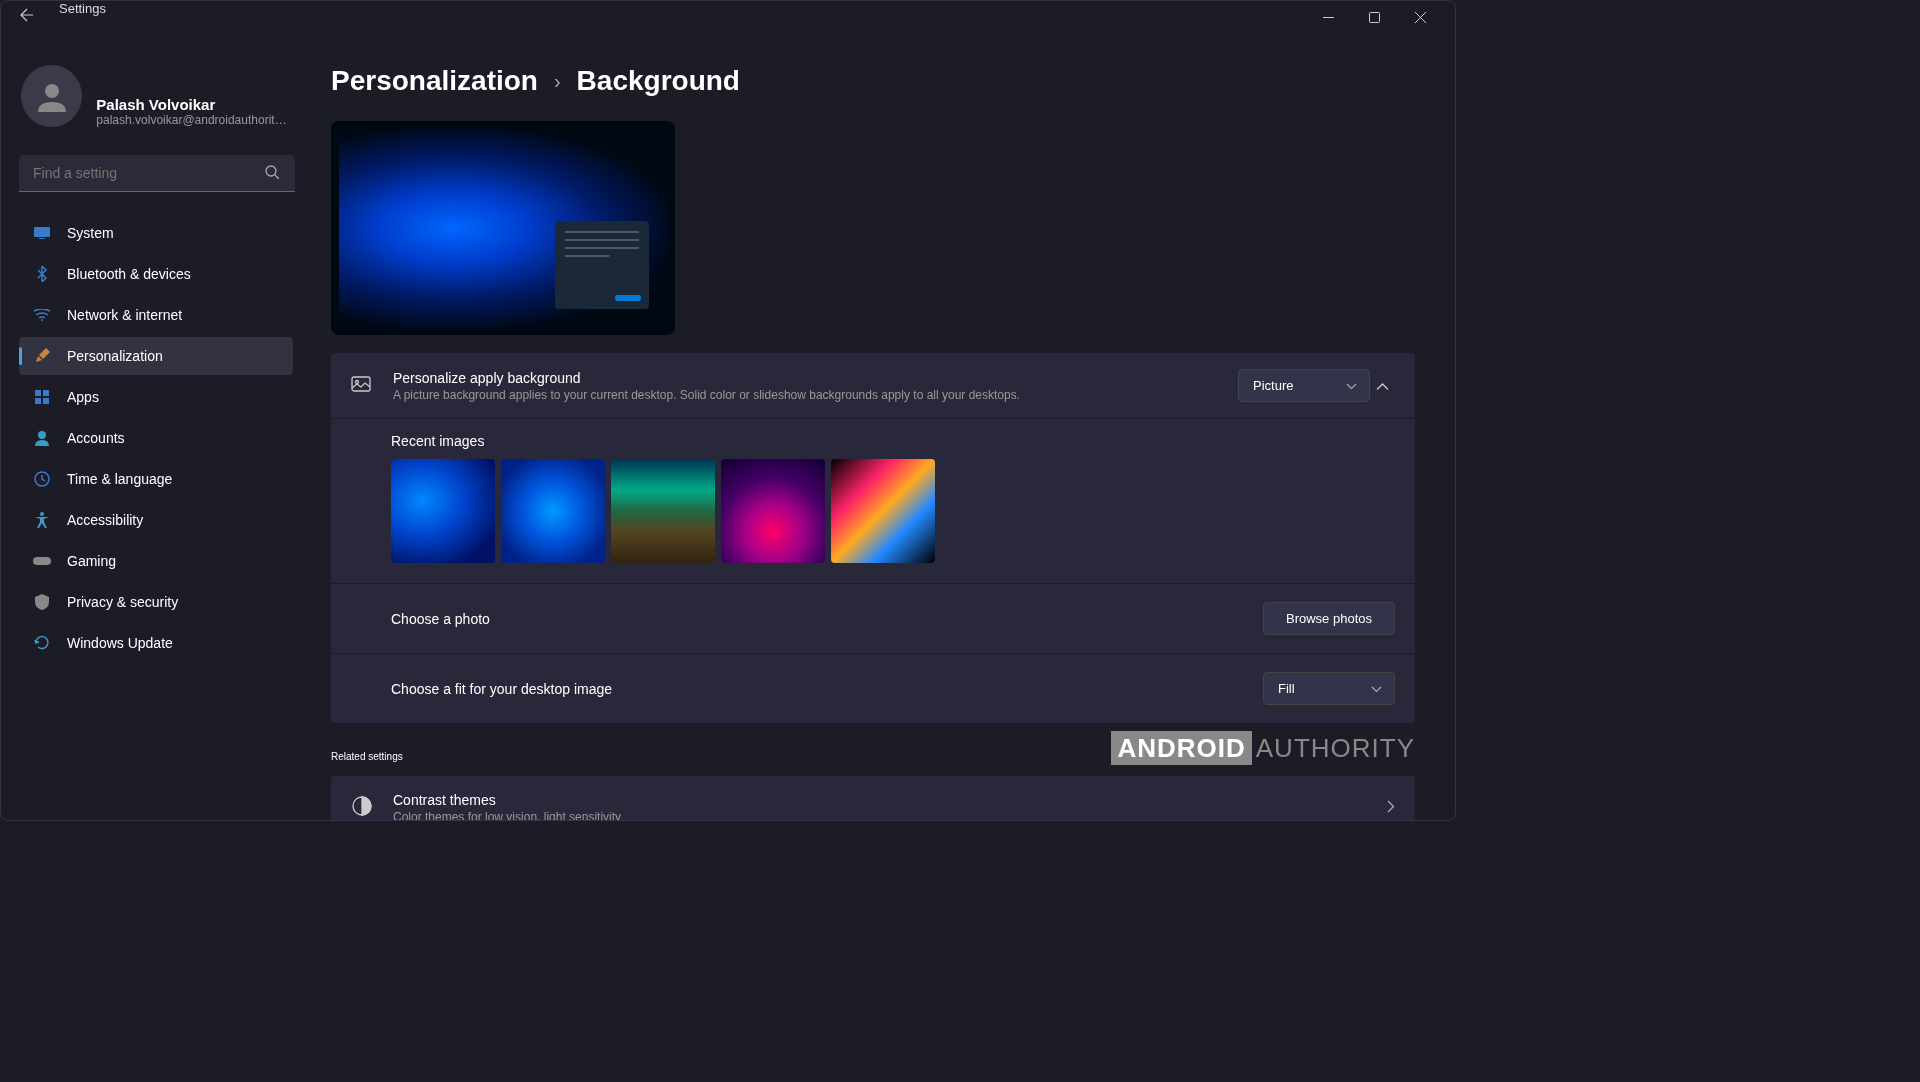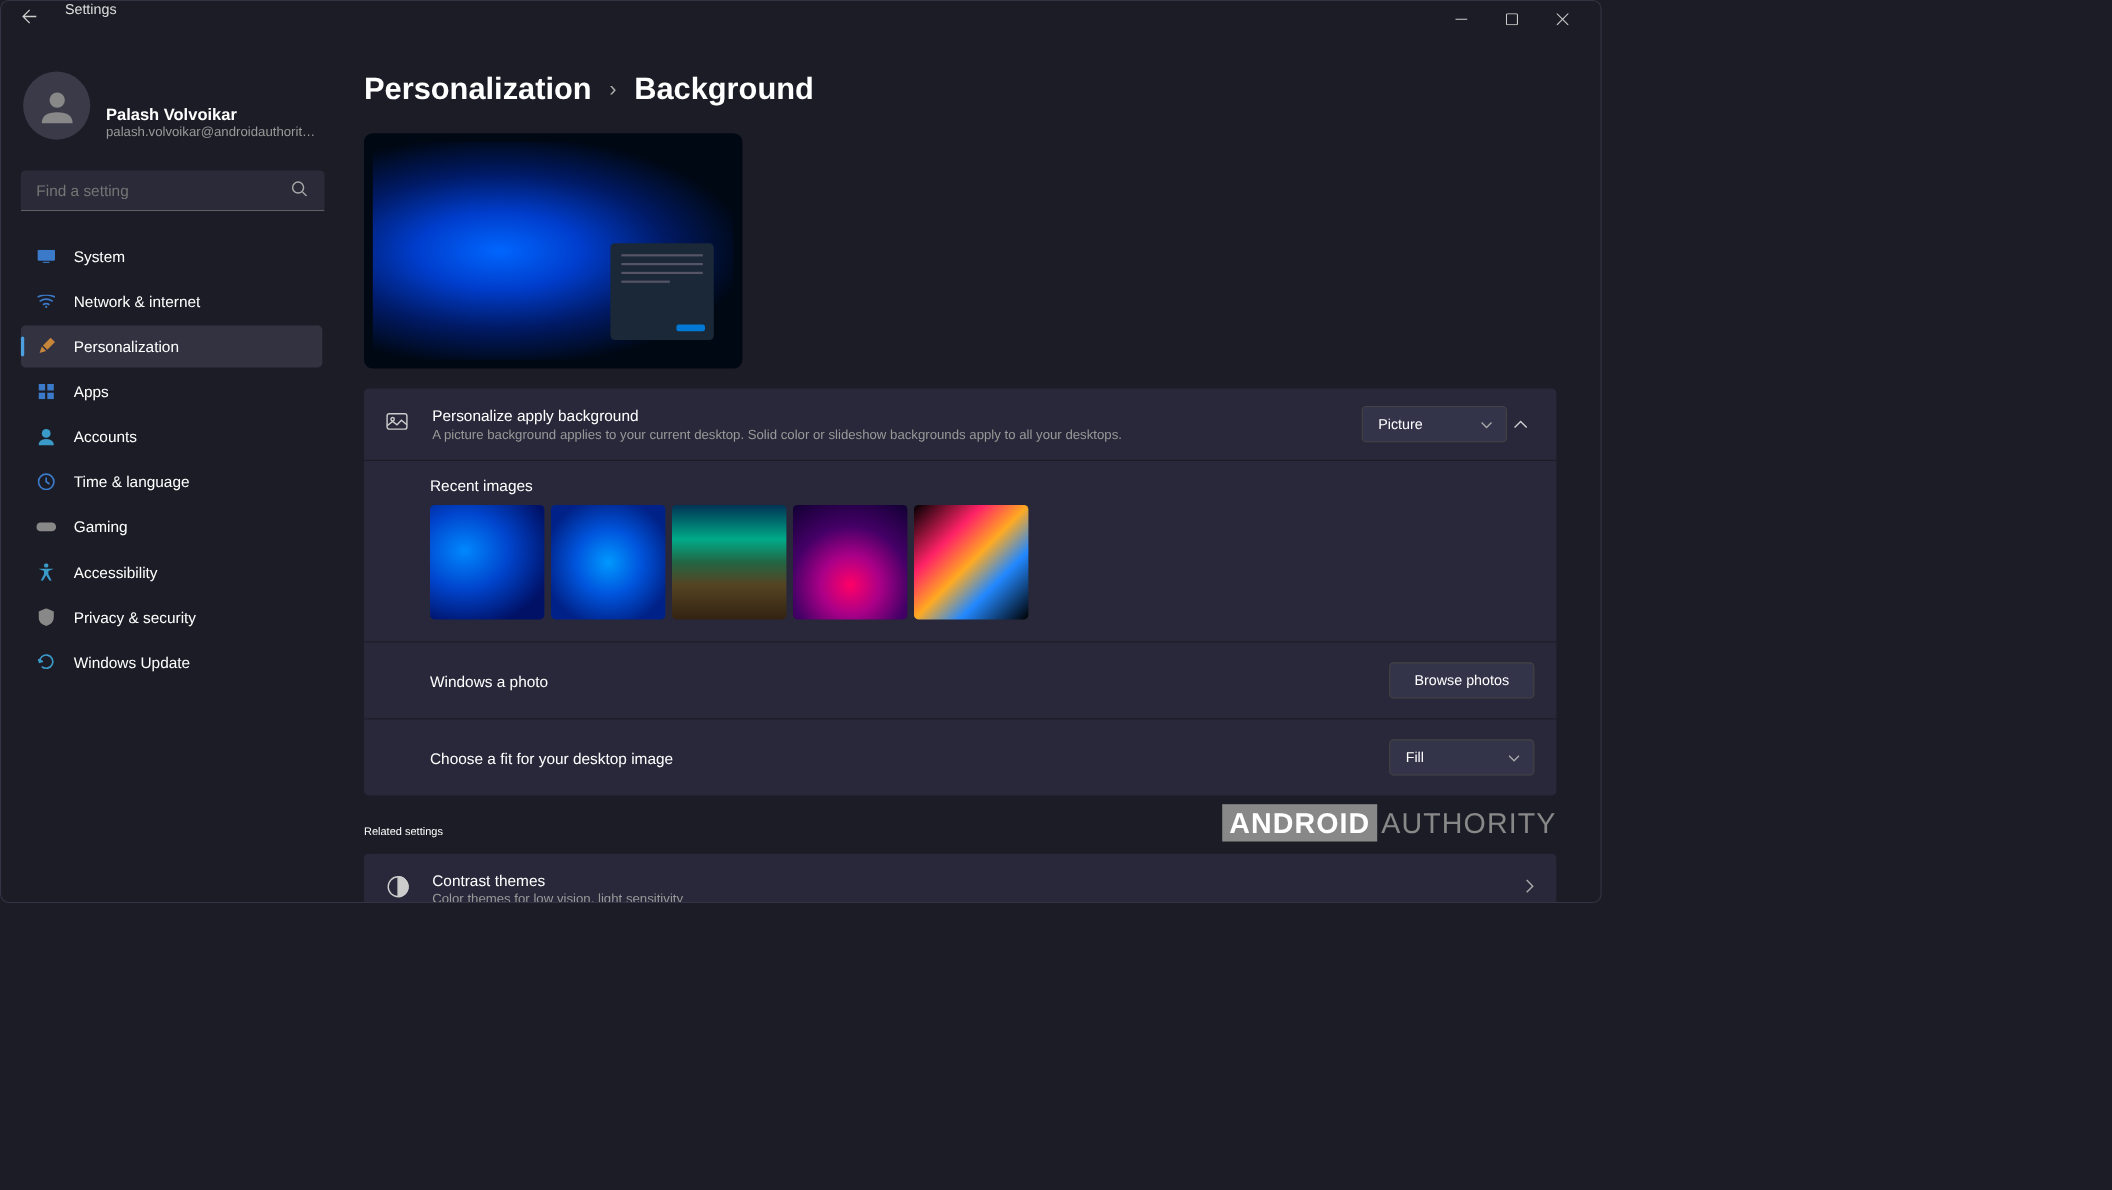--- a/index.html
+++ b/index.html
@@ -473,20 +473,28 @@
             <span class="nav-icon" style="color: rgb(58, 122, 200);">
               <svg width="16" height="12" viewBox="0 0 16 12" fill="currentColor">
                 <rect width="16" height="10" rx="1"></rect>
                 <rect x="5" y="11" width="6" height="1"></rect>
               </svg>
             </span>
             <span>System</span>
           </li>
           <li class="nav-item">
             <span class="nav-icon" style="color: rgb(58, 122, 200);">
+              <svg width="10" height="16" viewBox="0 0 10 16" fill="currentColor">
+                <path d="M5 0 L9 4 L5 8 L9 12 L5 16 L5 8 L1 12 M5 8 L1 4 M5 0 L5 8" stroke="currentColor" stroke-width="1.5" fill="none"></path>
+              </svg>
+            </span>
+            <span>Bluetooth &amp; devices</span>
+          </li>
+          <li class="nav-item">
+            <span class="nav-icon" style="color: rgb(58, 122, 200);">
               <svg width="16" height="12" viewBox="0 0 16 12" fill="currentColor">
                 <path d="M0 2 Q8 -2 16 2 M2 6 Q8 2 14 6 M5 9 Q8 7 11 9" stroke="currentColor" stroke-width="1.5" fill="none"></path>
                 <circle cx="8" cy="11" r="1"></circle>
               </svg>
             </span>
             <span>Network &amp; internet</span>
           </li>
           <li class="nav-item active">
             <span class="nav-icon" style="color: rgb(200, 134, 58);">
               <svg width="16" height="16" viewBox="0 0 16 16" fill="currentColor">
@@ -518,35 +526,35 @@
           <li class="nav-item">
             <span class="nav-icon" style="color: rgb(58, 122, 200);">
               <svg width="16" height="16" viewBox="0 0 16 16" fill="none" stroke="currentColor" stroke-width="1.5">
                 <circle cx="8" cy="8" r="7"></circle>
                 <path d="M8 4 L8 8 L11 10"></path>
               </svg>
             </span>
             <span>Time &amp; language</span>
           </li>
           <li class="nav-item">
-            <span class="nav-icon" style="color: rgb(136, 136, 136);">
-              <svg width="18" height="12" viewBox="0 0 18 12" fill="currentColor">
-                <rect x="0" y="2" width="18" height="8" rx="4"></rect>
-              </svg>
-            </span>
-            <span>Gaming</span>
-          </li>
-          <li class="nav-item">
             <span class="nav-icon" style="color: rgb(58, 154, 200);">
               <svg width="14" height="16" viewBox="0 0 14 16" fill="currentColor">
                 <circle cx="7" cy="2" r="2"></circle>
                 <path d="M0 5 L14 5 L9 7 L9 10 L12 16 L10 16 L7 11 L4 16 L2 16 L5 10 L5 7 Z"></path>
               </svg>
             </span>
             <span>Accessibility</span>
+          </li>
+          <li class="nav-item">
+            <span class="nav-icon" style="color: rgb(136, 136, 136);">
+              <svg width="18" height="12" viewBox="0 0 18 12" fill="currentColor">
+                <rect x="0" y="2" width="18" height="8" rx="4"></rect>
+              </svg>
+            </span>
+            <span>Gaming</span>
           </li>
           <li class="nav-item">
             <span class="nav-icon" style="color: rgb(136, 136, 136);">
               <svg width="14" height="16" viewBox="0 0 14 16" fill="currentColor">
                 <path d="M7 0 L14 3 L14 8 Q14 14 7 16 Q0 14 0 8 L0 3 Z"></path>
               </svg>
             </span>
             <span>Privacy &amp; security</span>
           </li>
           <li class="nav-item">
@@ -615,21 +623,21 @@
           <div class="thumbnails">
             <div class="thumb thumb1"></div>
             <div class="thumb thumb2"></div>
             <div class="thumb thumb3"></div>
             <div class="thumb thumb4"></div>
             <div class="thumb thumb5"></div>
           </div>
         </div>
 
         <div class="simple-row">
-          <div class="row-label">Windows a photo</div>
+          <div class="row-label">Choose a photo</div>
           <div class="btn">Browse photos</div>
         </div>
 
         <div class="simple-row">
           <div class="row-label">Choose a fit for your desktop image</div>
           <div class="dropdown">
             <span>Fill</span>
             <span class="dropdown-chevron">
               <svg width="11" height="7" viewBox="0 0 11 7" fill="none" stroke="currentColor" stroke-width="1.2">
                   <path d="M1 1 L5.5 5.5 L10 1"></path>

